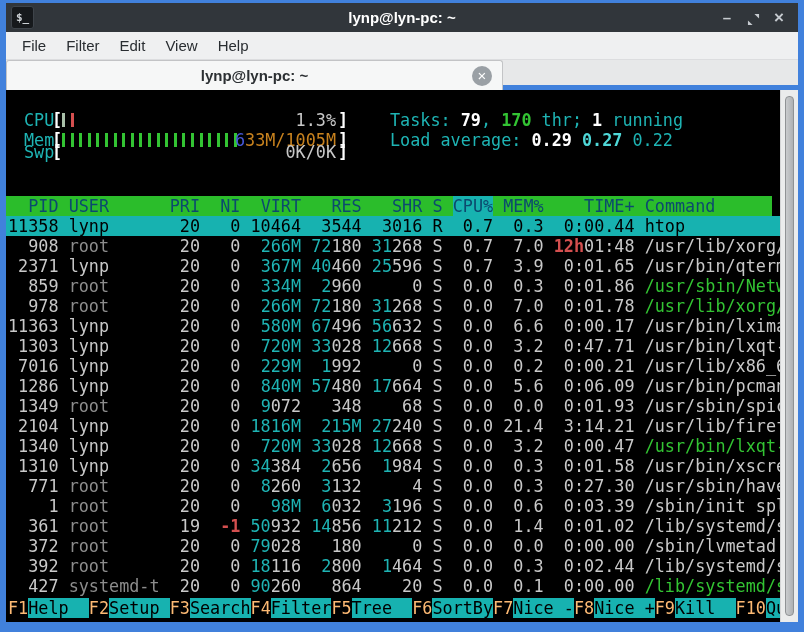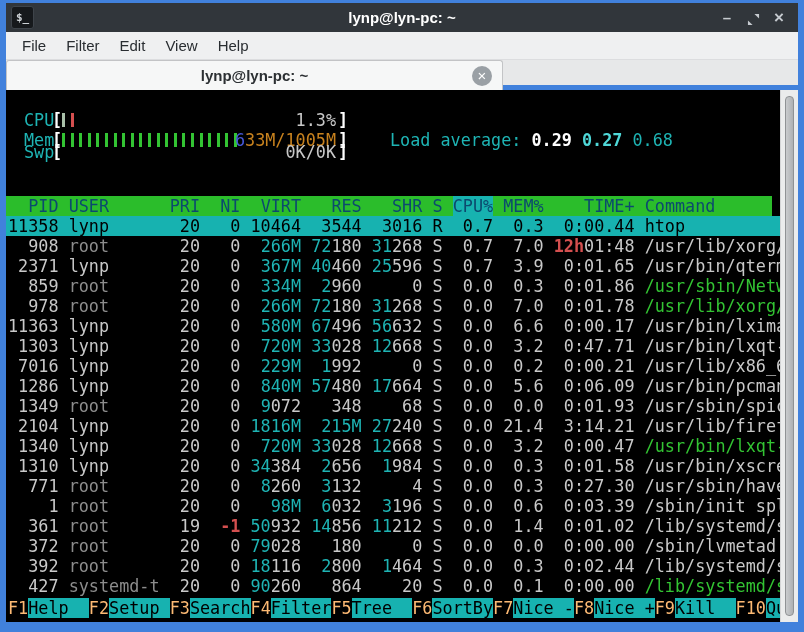--- a/index.html
+++ b/index.html
@@ -95,21 +95,22 @@
         <span class="tab-close">×</span>
       </div>
       <div class="tab-filler"></div>
     </div>
 
     <div class="workarea">
       <div class="terminal" id="term">
           <div class="tl" style="top: 20px;"><span class="seg c-cyan mlabel">CPU</span><span class="seg c-white b mbr-open">[</span><span class="seg c-white b mbr-close">]</span><i class="bar" style="left: 56px; background: rgb(169, 192, 169);"></i><i class="bar" style="left: 64.6px; background: rgb(212, 79, 79);"></i><span class="mtext"><span class="seg c-gray">1.3%</span></span></div>
           <div class="tl" style="top: 40px;"><span class="seg c-cyan mlabel">Mem</span><span class="seg c-white b mbr-open">[</span><span class="seg c-white b mbr-close">]</span><i class="bar" style="left: 56px; background: rgb(51, 196, 51);"></i><i class="bar" style="left: 64.6px; background: rgb(51, 196, 51);"></i><i class="bar" style="left: 73.2px; background: rgb(51, 196, 51);"></i><i class="bar" style="left: 81.8px; background: rgb(51, 196, 51);"></i><i class="bar" style="left: 90.4px; background: rgb(51, 196, 51);"></i><i class="bar" style="left: 99px; background: rgb(51, 196, 51);"></i><i class="bar" style="left: 107.6px; background: rgb(51, 196, 51);"></i><i class="bar" style="left: 116.2px; background: rgb(51, 196, 51);"></i><i class="bar" style="left: 124.8px; background: rgb(51, 196, 51);"></i><i class="bar" style="left: 133.4px; background: rgb(51, 196, 51);"></i><i class="bar" style="left: 142px; background: rgb(51, 196, 51);"></i><i class="bar" style="left: 150.6px; background: rgb(51, 196, 51);"></i><i class="bar" style="left: 159.2px; background: rgb(51, 196, 51);"></i><i class="bar" style="left: 167.8px; background: rgb(51, 196, 51);"></i><i class="bar" style="left: 176.4px; background: rgb(51, 196, 51);"></i><i class="bar" style="left: 185px; background: rgb(51, 196, 51);"></i><i class="bar" style="left: 193.6px; background: rgb(51, 196, 51);"></i><i class="bar" style="left: 202.2px; background: rgb(51, 196, 51);"></i><i class="bar" style="left: 210.8px; background: rgb(51, 196, 51);"></i><i class="bar" style="left: 219.4px; background: rgb(51, 196, 51);"></i><i class="bar" style="left: 228px; background: rgb(51, 196, 51);"></i><span class="mtext"><span class="seg c-blue">6</span><span class="seg c-orange">33M/1005M</span></span></div>
           <div class="tl" style="top: 52px;"><span class="seg c-cyan mlabel">Swp</span><span class="seg c-white b mbr-open">[</span><span class="seg c-white b mbr-close">]</span><span class="mtext"><span class="seg c-gray">0K/0K</span></span></div>
-          <div class="tl" style="top: 40px;"><span class="sumline seg"><span class="seg c-cyan">Load average: </span><span class="seg c-white b">0.29 </span><span class="seg c-cyanb b">0.27 </span><span class="seg c-cyan">0.68</span></span></div>
+          <div class="tl" style="top: 20px;"><span class="sumline seg"><span class="seg c-cyan">Tasks: </span><span class="seg c-white b">79</span><span class="seg c-cyan">, </span><span class="seg c-green b">170</span><span class="seg c-cyan"> thr; </span><span class="seg c-white b">1</span><span class="seg c-cyan"> running</span></span></div>
+          <div class="tl" style="top: 40px;"><span class="sumline seg"><span class="seg c-cyan">Load average: </span><span class="seg c-white b">0.29 </span><span class="seg c-cyanb b">0.27 </span><span class="seg c-cyan">0.22</span></span></div>
           <div class="tl thead" style="top: 106px;"><span class="hcell seg">  PID</span><span class="hcell seg"> </span><span class="hcell seg">USER     </span><span class="hcell seg"> </span><span class="hcell seg">PRI</span><span class="hcell seg"> </span><span class="hcell seg"> NI</span><span class="hcell seg"> </span><span class="hcell seg"> VIRT</span><span class="hcell seg"> </span><span class="hcell seg">  RES</span><span class="hcell seg"> </span><span class="hcell seg">  SHR</span><span class="hcell seg"> </span><span class="hcell seg">S</span><span class="hcell seg"> </span><span class="hcell seg sortcell">CPU%</span><span class="hcell seg"> </span><span class="hcell seg">MEM%</span><span class="hcell seg"> </span><span class="hcell seg">   TIME+</span><span class="hcell seg"> </span><span class="hcell seg">Command</span></div>
           <div class="tl trow sel" style="top: 126px;"><span class="seg c-gray">11358 </span><span class="seg c-gray">lynp      </span><span class="seg c-gray"> 20 </span><span class="seg c-gray">  0 </span><span class="seg c-cyan">10</span><span class="seg c-gray">464</span><span class="seg c-gray"> </span><span class="seg c-gray"> </span><span class="seg c-cyan">3</span><span class="seg c-gray">544</span><span class="seg c-gray"> </span><span class="seg c-gray"> </span><span class="seg c-cyan">3</span><span class="seg c-gray">016</span><span class="seg c-gray"> </span><span class="seg c-gray">R </span><span class="seg c-gray"> 0.7 </span><span class="seg c-gray"> 0.3 </span><span class="seg c-gray"> 0:00.44 </span><span class="seg c-gray">htop</span></div>
           <div class="tl trow" style="top: 146px;"><span class="seg c-gray">  908 </span><span class="seg c-shadow">root      </span><span class="seg c-gray"> 20 </span><span class="seg c-gray">  0 </span><span class="seg c-gray"> </span><span class="seg c-cyan">266M</span><span class="seg c-gray"> </span><span class="seg c-cyan">72</span><span class="seg c-gray">180</span><span class="seg c-gray"> </span><span class="seg c-cyan">31</span><span class="seg c-gray">268</span><span class="seg c-gray"> </span><span class="seg c-gray">S </span><span class="seg c-gray"> 0.7 </span><span class="seg c-gray"> 7.0 </span><span class="seg c-red b">12h</span><span class="seg c-gray">01:48 </span><span class="seg c-gray">/usr/lib/xorg/</span></div>
           <div class="tl trow" style="top: 166px;"><span class="seg c-gray"> 2371 </span><span class="seg c-gray">lynp      </span><span class="seg c-gray"> 20 </span><span class="seg c-gray">  0 </span><span class="seg c-gray"> </span><span class="seg c-cyan">367M</span><span class="seg c-gray"> </span><span class="seg c-cyan">40</span><span class="seg c-gray">460</span><span class="seg c-gray"> </span><span class="seg c-cyan">25</span><span class="seg c-gray">596</span><span class="seg c-gray"> </span><span class="seg c-gray">S </span><span class="seg c-gray"> 0.7 </span><span class="seg c-gray"> 3.9 </span><span class="seg c-gray"> 0:01.65 </span><span class="seg c-gray">/usr/bin/qterm</span></div>
           <div class="tl trow" style="top: 186px;"><span class="seg c-gray">  859 </span><span class="seg c-shadow">root      </span><span class="seg c-gray"> 20 </span><span class="seg c-gray">  0 </span><span class="seg c-gray"> </span><span class="seg c-cyan">334M</span><span class="seg c-gray"> </span><span class="seg c-gray"> </span><span class="seg c-cyan">2</span><span class="seg c-gray">960</span><span class="seg c-gray"> </span><span class="seg c-gray">    </span><span class="seg c-gray">0</span><span class="seg c-gray"> </span><span class="seg c-gray">S </span><span class="seg c-gray"> 0.0 </span><span class="seg c-gray"> 0.3 </span><span class="seg c-gray"> 0:01.86 </span><span class="seg c-green">/usr/sbin/Netw</span></div>
           <div class="tl trow" style="top: 206px;"><span class="seg c-gray">  978 </span><span class="seg c-shadow">root      </span><span class="seg c-gray"> 20 </span><span class="seg c-gray">  0 </span><span class="seg c-gray"> </span><span class="seg c-cyan">266M</span><span class="seg c-gray"> </span><span class="seg c-cyan">72</span><span class="seg c-gray">180</span><span class="seg c-gray"> </span><span class="seg c-cyan">31</span><span class="seg c-gray">268</span><span class="seg c-gray"> </span><span class="seg c-gray">S </span><span class="seg c-gray"> 0.0 </span><span class="seg c-gray"> 7.0 </span><span class="seg c-gray"> 0:01.78 </span><span class="seg c-green">/usr/lib/xorg/</span></div>
           <div class="tl trow" style="top: 226px;"><span class="seg c-gray">11363 </span><span class="seg c-gray">lynp      </span><span class="seg c-gray"> 20 </span><span class="seg c-gray">  0 </span><span class="seg c-gray"> </span><span class="seg c-cyan">580M</span><span class="seg c-gray"> </span><span class="seg c-cyan">67</span><span class="seg c-gray">496</span><span class="seg c-gray"> </span><span class="seg c-cyan">56</span><span class="seg c-gray">632</span><span class="seg c-gray"> </span><span class="seg c-gray">S </span><span class="seg c-gray"> 0.0 </span><span class="seg c-gray"> 6.6 </span><span class="seg c-gray"> 0:00.17 </span><span class="seg c-gray">/usr/bin/lxima</span></div>
           <div class="tl trow" style="top: 246px;"><span class="seg c-gray"> 1303 </span><span class="seg c-gray">lynp      </span><span class="seg c-gray"> 20 </span><span class="seg c-gray">  0 </span><span class="seg c-gray"> </span><span class="seg c-cyan">720M</span><span class="seg c-gray"> </span><span class="seg c-cyan">33</span><span class="seg c-gray">028</span><span class="seg c-gray"> </span><span class="seg c-cyan">12</span><span class="seg c-gray">668</span><span class="seg c-gray"> </span><span class="seg c-gray">S </span><span class="seg c-gray"> 0.0 </span><span class="seg c-gray"> 3.2 </span><span class="seg c-gray"> 0:47.71 </span><span class="seg c-gray">/usr/bin/lxqt-</span></div>
           <div class="tl trow" style="top: 266px;"><span class="seg c-gray"> 7016 </span><span class="seg c-gray">lynp      </span><span class="seg c-gray"> 20 </span><span class="seg c-gray">  0 </span><span class="seg c-gray"> </span><span class="seg c-cyan">229M</span><span class="seg c-gray"> </span><span class="seg c-gray"> </span><span class="seg c-cyan">1</span><span class="seg c-gray">992</span><span class="seg c-gray"> </span><span class="seg c-gray">    </span><span class="seg c-gray">0</span><span class="seg c-gray"> </span><span class="seg c-gray">S </span><span class="seg c-gray"> 0.0 </span><span class="seg c-gray"> 0.2 </span><span class="seg c-gray"> 0:00.21 </span><span class="seg c-gray">/usr/lib/x86_6</span></div>
           <div class="tl trow" style="top: 286px;"><span class="seg c-gray"> 1286 </span><span class="seg c-gray">lynp      </span><span class="seg c-gray"> 20 </span><span class="seg c-gray">  0 </span><span class="seg c-gray"> </span><span class="seg c-cyan">840M</span><span class="seg c-gray"> </span><span class="seg c-cyan">57</span><span class="seg c-gray">480</span><span class="seg c-gray"> </span><span class="seg c-cyan">17</span><span class="seg c-gray">664</span><span class="seg c-gray"> </span><span class="seg c-gray">S </span><span class="seg c-gray"> 0.0 </span><span class="seg c-gray"> 5.6 </span><span class="seg c-gray"> 0:06.09 </span><span class="seg c-gray">/usr/bin/pcman</span></div>

